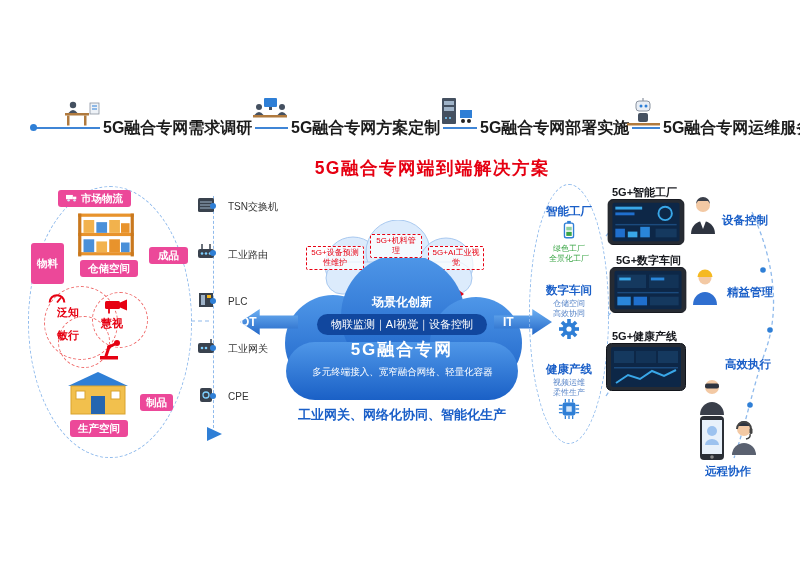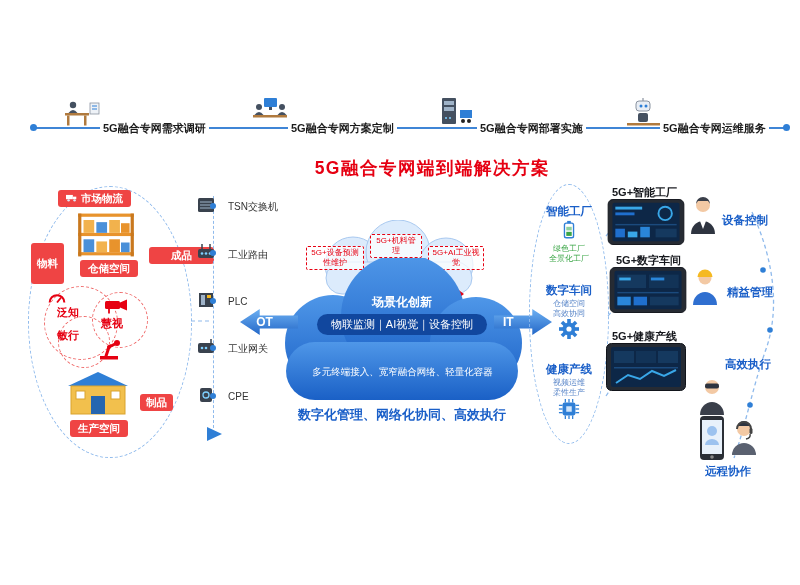--- a/index.html
+++ b/index.html
@@ -4,39 +4,39 @@
 <style>
   *{margin:0;padding:0;box-sizing:border-box}
   html,body{background:#fff}
   body{font-family:"Liberation Sans","DejaVu Sans",sans-serif}
   .canvas{position:relative;width:800px;height:585px;background:#fff;overflow:hidden}
   .abs{position:absolute}
   .bglayer{position:absolute;left:0;top:0;pointer-events:none}
   
   .tl-line{position:absolute;left:36px;top:127px;width:748px;height:2px;background:#3f85d6}
   .tl-dot{position:absolute;width:7px;height:7px;border-radius:50%;background:#2f7fd6}
-  .step-label{position:absolute;font-size:11px;font-weight:bold;color:#1b1b1b;background:#fff;padding:0 3px;white-space:nowrap;line-height:14px}
+  .step-label{position:absolute;font-size:16px;font-weight:bold;color:#1b1b1b;background:#fff;padding:0 3px;white-space:nowrap;line-height:14px}
   
   .main-title{position:absolute;left:250px;top:156px;width:300px;text-align:right;color:#e60012;font-size:17.5px;font-weight:bold;letter-spacing:1.5px;white-space:nowrap}
   .sub-title{position:absolute;left:270px;top:194px;width:260px;text-align:center;color:#e60012;font-size:12.5px;font-weight:bold;white-space:nowrap}
   
   .loop-ellipse{position:absolute;border:1.5px dashed #8fbaec;border-radius:50%}
-  .pill{position:absolute;display:flex;align-items:center;gap:3px;background:#ef4444;color:#fff;font-size:10.5px;font-weight:bold;padding:2px 8px;border-radius:3px;white-space:nowrap;line-height:13px}
+  .pill{position:absolute;display:flex;align-items:center;gap:3px;background:#ec4899;color:#fff;font-size:10.5px;font-weight:bold;padding:2px 8px;border-radius:3px;white-space:nowrap;line-height:13px}
   .red-circle{position:absolute;border:1.2px dashed #ef6a6a;border-radius:50%}
   .red-text{position:absolute;color:#e60012;font-weight:bold;font-size:11px;white-space:nowrap}
   
   .chain-line{position:absolute;left:213px;top:196px;height:232px;width:0;border-left:1.5px dashed #8fbaec}
   .dev-label{position:absolute;font-size:10px;color:#333;white-space:nowrap;line-height:13px}
   .dev-dot{position:absolute;width:6px;height:6px;border-radius:50%;background:#2f7fd6}
   
   .tag{position:absolute;border:1px dashed #e60012;color:#e60012;font-size:8px;line-height:1.25;text-align:center;padding:1px 2px;background:rgba(255,255,255,.72);border-radius:2px}
   .cloud-text{position:absolute;color:#fff;text-align:center;white-space:nowrap}
   .cap-pill{position:absolute;left:317px;top:314px;width:170px;text-align:center;background:#11479e;color:#fff;font-size:11px;padding:3px 0;border-radius:13px;white-space:nowrap}
   .arrow-block{position:absolute;display:flex;align-items:center;color:#fff;font-weight:bold;font-size:12px;background:linear-gradient(180deg,#6db0f2,#2468c8)}
-  .arrow-ot{left:240px;top:309px;width:58px;height:26px;clip-path:polygon(0 50%,34% 0,34% 25%,100% 25%,100% 75%,34% 75%,34% 100%);justify-content:center;padding-right:9px}
+  .arrow-ot{left:240px;top:309px;width:58px;height:26px;clip-path:polygon(0 50%,34% 0,34% 25%,100% 25%,100% 75%,34% 75%,34% 100%);justify-content:flex-start;padding-right:9px}
   .arrow-it{left:494px;top:309px;width:58px;height:26px;clip-path:polygon(100% 50%,66% 0,66% 25%,0 25%,0 75%,66% 75%,66% 100%);justify-content:flex-start;padding-left:9px}
   .cloud-bottom{position:absolute;left:278px;top:406px;width:248px;text-align:center;color:#1a5fc8;font-size:13px;font-weight:bold;white-space:nowrap}
   
   .section-title{position:absolute;left:529px;width:80px;text-align:center;color:#1a5fc8;font-weight:bold;font-size:11.5px;white-space:nowrap}
   .small-line{position:absolute;left:529px;width:80px;text-align:center;font-size:8px;white-space:nowrap}
   .green{color:#3aa546}
   .bluegray{color:#5b87c9}
   
   .panel-label{position:absolute;font-size:11px;font-weight:bold;color:#16181d;white-space:nowrap}
   .benefit{position:absolute;font-size:11.5px;font-weight:bold;color:#1a5fc8;white-space:nowrap}
@@ -145,21 +145,21 @@
         <rect x="31" y="25" width="10" height="12" fill="#e8932c"></rect>
         <rect x="42" y="28" width="8" height="9" fill="#4a90d9"></rect>
     </svg>
   </span>
   <div class="pill" style="left:80px;top:260px">
       <span>仓储空间</span>
     </div>
   <div class="pill" style="left:31px;top:243px;padding:14px 6px">
       <span>物料</span>
     </div>
-  <div class="pill" style="left:149px;top:247px;padding:2px 22px">
+  <div class="pill" style="left:149px;top:247px;padding:2px 9px">
       <span>成品</span>
     </div>
 
   <div class="red-circle" style="left:44px;top:286px;width:74px;height:74px"></div>
   <div class="red-circle" style="left:92px;top:292px;width:56px;height:56px"></div>
   <div class="red-circle" style="left:58px;top:316px;width:52px;height:52px"></div>
 
   <span class="abs" style="left:46px;top:288px">
     <svg width="22" height="18" viewBox="0 0 24 18">
       <path d="M4 15 a8 8 0 1 1 16 0" fill="none" stroke="#e60012" stroke-width="2.2"></path>
@@ -289,30 +289,31 @@
       <g fill="url(#cg)">
         <circle cx="75" cy="85" r="48"></circle>
           <circle cx="145" cy="58" r="62"></circle>
           <circle cx="218" cy="85" r="46"></circle>
         <rect x="28" y="84" width="232" height="58" rx="29"></rect>
       </g>
     </svg>
   </span>
   <div class="cloud-text" style="left:342px;top:294px;width:120px;font-size:12px;font-weight:bold">场景化创新</div>
   <div class="cap-pill">物联监测｜AI视觉｜设备控制</div>
+  <div class="cloud-text" style="left:322px;top:338px;width:160px;font-size:17px;font-weight:bold;letter-spacing:2px">5G融合专网</div>
   <div class="cloud-text" style="left:300px;top:366px;width:205px;font-size:9.5px">多元终端接入、宽窄融合网络、轻量化容器</div>
 
   <div class="arrow-block arrow-ot">
       <span>OT</span>
     </div>
   <div class="arrow-block arrow-it">
       <span>IT</span>
     </div>
 
-  <div class="cloud-bottom">数字化管理、网络化协同、高效执行</div>
+  <div class="cloud-bottom">工业网关、网络化协同、智能化生产</div>
 
   <div class="loop-ellipse" style="left:529px;top:184px;width:80px;height:260px"></div>
 
   <div class="section-title" style="top:204px">智能工厂</div>
   <span class="abs" style="left:559px;top:220px">
     <svg width="20" height="20" viewBox="0 0 22 22">
       <rect x="6" y="3.5" width="10" height="16" rx="2" fill="none" stroke="#2f7fd6" stroke-width="1.5"></rect>
       <rect x="9" y="1" width="4" height="2.5" fill="#2f7fd6"></rect>
       <rect x="8" y="13" width="6" height="4.5" fill="#3aa546"></rect>
         <rect x="8" y="7.5" width="6" height="4" fill="#8fd19e"></rect>

